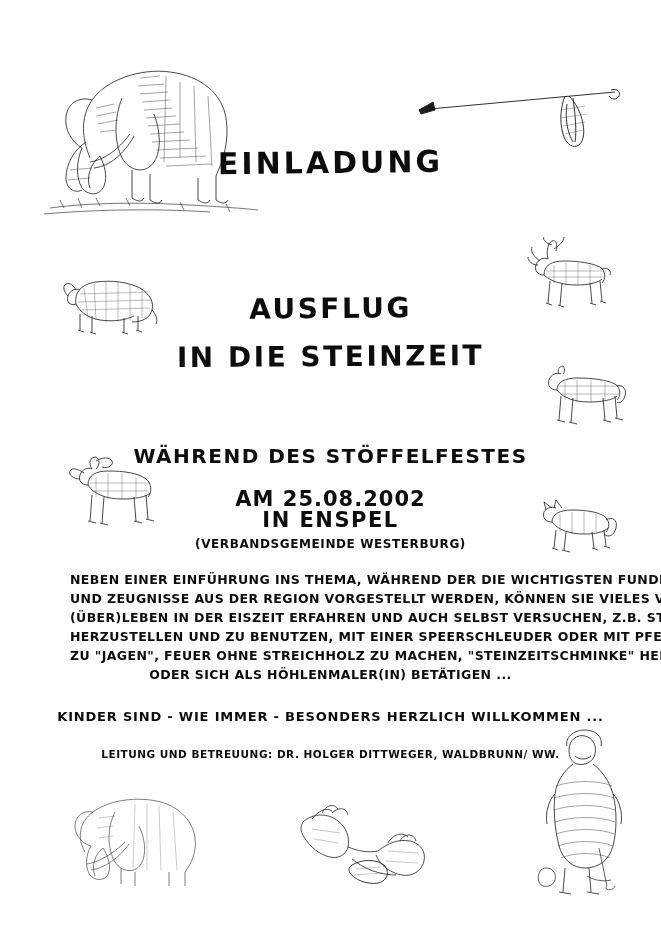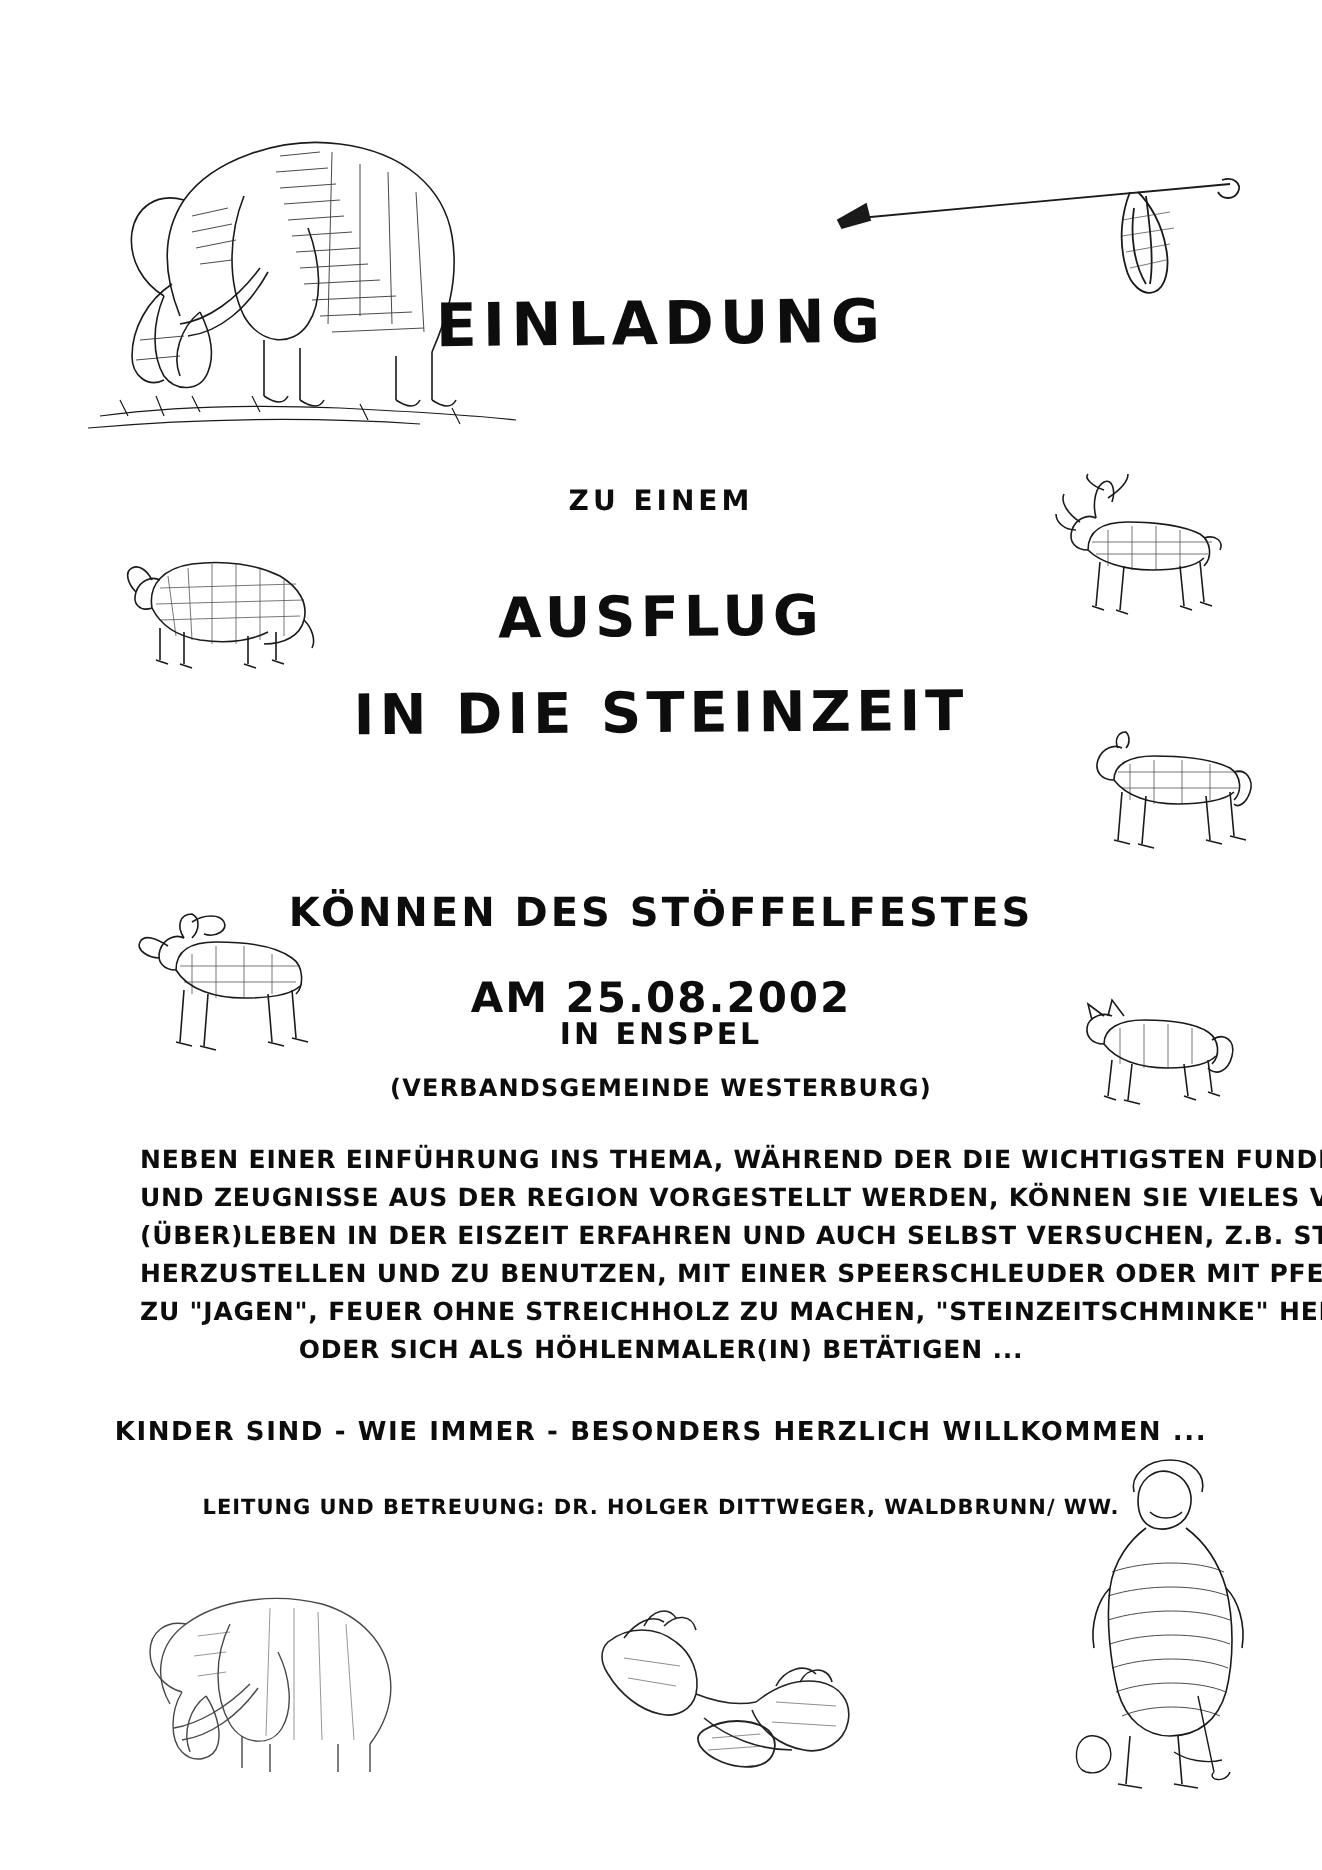--- a/index.html
+++ b/index.html
@@ -73,21 +73,21 @@
   }
 
   .datum {
     top: 487px;
     font-size: 21px;
     letter-spacing: 1px;
   }
 
   .ort {
     top: 508px;
-    font-size: 15px;
+    font-size: 21px;
     letter-spacing: 1.5px;
   }
 
   .verbandsgemeinde {
     top: 537px;
     font-size: 12px;
     letter-spacing: 0.6px;
   }
 
   .body-text {
@@ -334,26 +334,25 @@
       <g fill="none" stroke="#1a1a1a" stroke-width="0.7">
         <path d="M16 142 C12 146 12 156 18 158 C26 160 32 154 30 146 C28 140 20 138 16 142Z"></path>
         <path d="M74 120 L82 158 M82 158 C78 162 88 164 90 158"></path>
         <path d="M62 148 C68 152 78 154 86 152"></path>
       </g>
     </svg>
   </div>
 
   <div class="center hand title">EINLADUNG</div>
 
-  <div class="center hand zu-einem">ZU EINEM</div>
 
   <div class="center hand ausflug">AUSFLUG</div>
   <div class="center hand steinzeit">IN DIE STEINZEIT</div>
 
-  <div class="center hand waehrend">KÖNNEN DES STÖFFELFESTES</div>
+  <div class="center hand waehrend">WÄHREND DES STÖFFELFESTES</div>
   <div class="center hand datum">AM 25.08.2002</div>
   <div class="center hand ort">IN ENSPEL</div>
   <div class="center hand verbandsgemeinde">(VERBANDSGEMEINDE WESTERBURG)</div>
 
   <div class="center hand body-text">
     <div>NEBEN EINER EINFÜHRUNG INS THEMA, WÄHREND DER DIE WICHTIGSTEN FUNDE</div>
     <div>UND ZEUGNISSE AUS DER REGION VORGESTELLT WERDEN, KÖNNEN SIE VIELES VOM</div>
     <div>(ÜBER)LEBEN IN DER EISZEIT ERFAHREN UND AUCH SELBST VERSUCHEN, Z.B. STEINWERKZEUGE</div>
     <div>HERZUSTELLEN UND ZU BENUTZEN, MIT EINER SPEERSCHLEUDER ODER MIT PFEIL UND BOGEN</div>
     <div>ZU "JAGEN", FEUER OHNE STREICHHOLZ ZU MACHEN, "STEINZEITSCHMINKE" HERZUSTELLEN</div>

